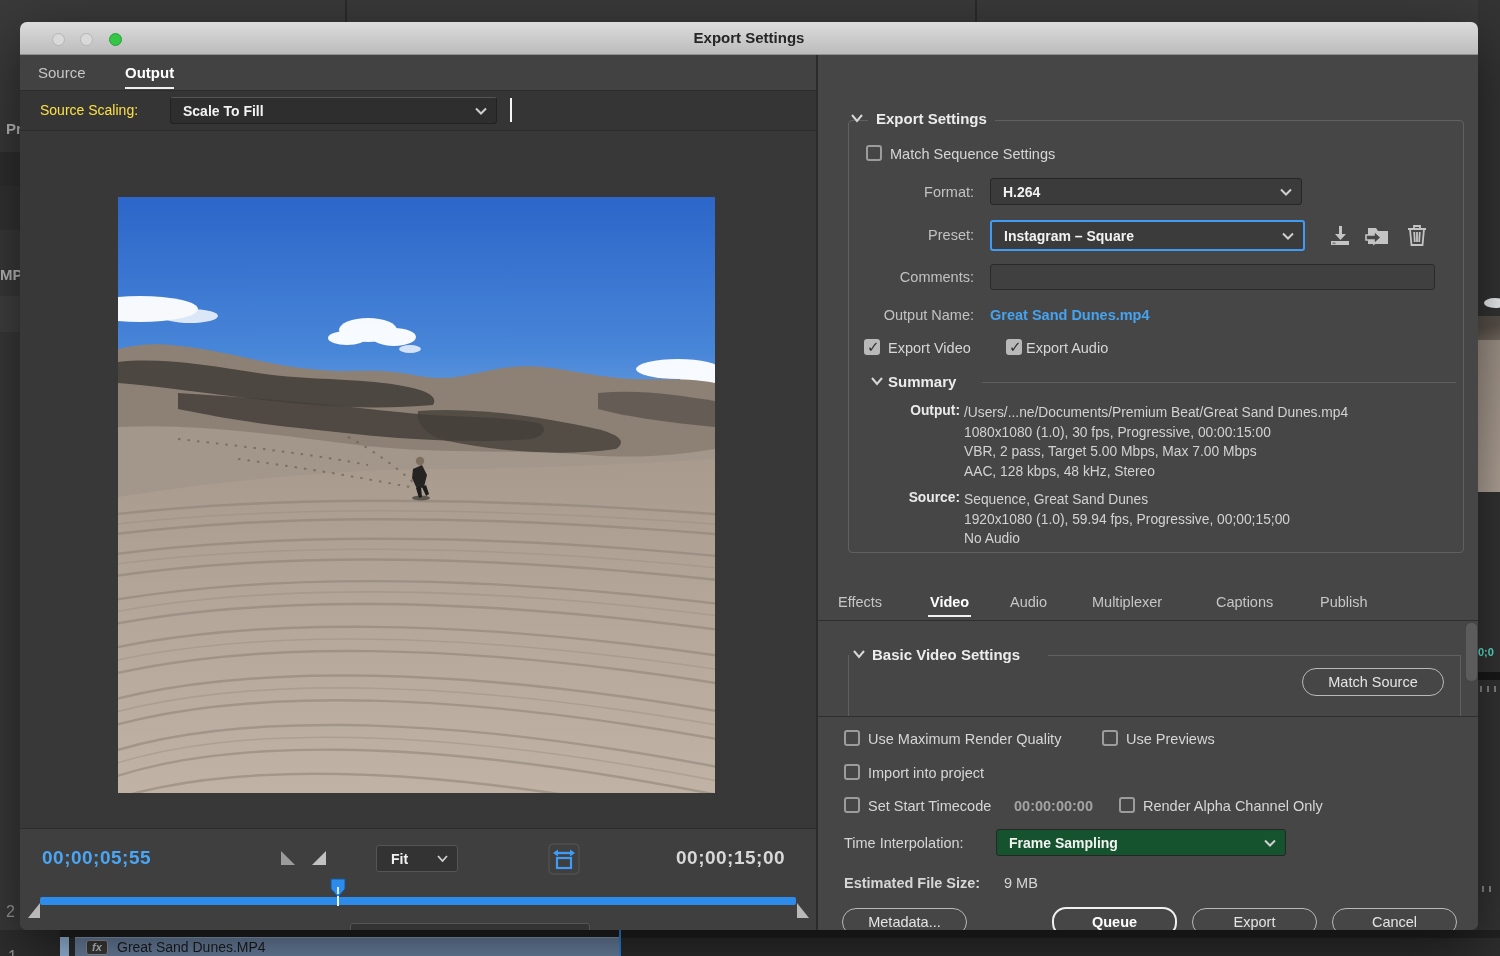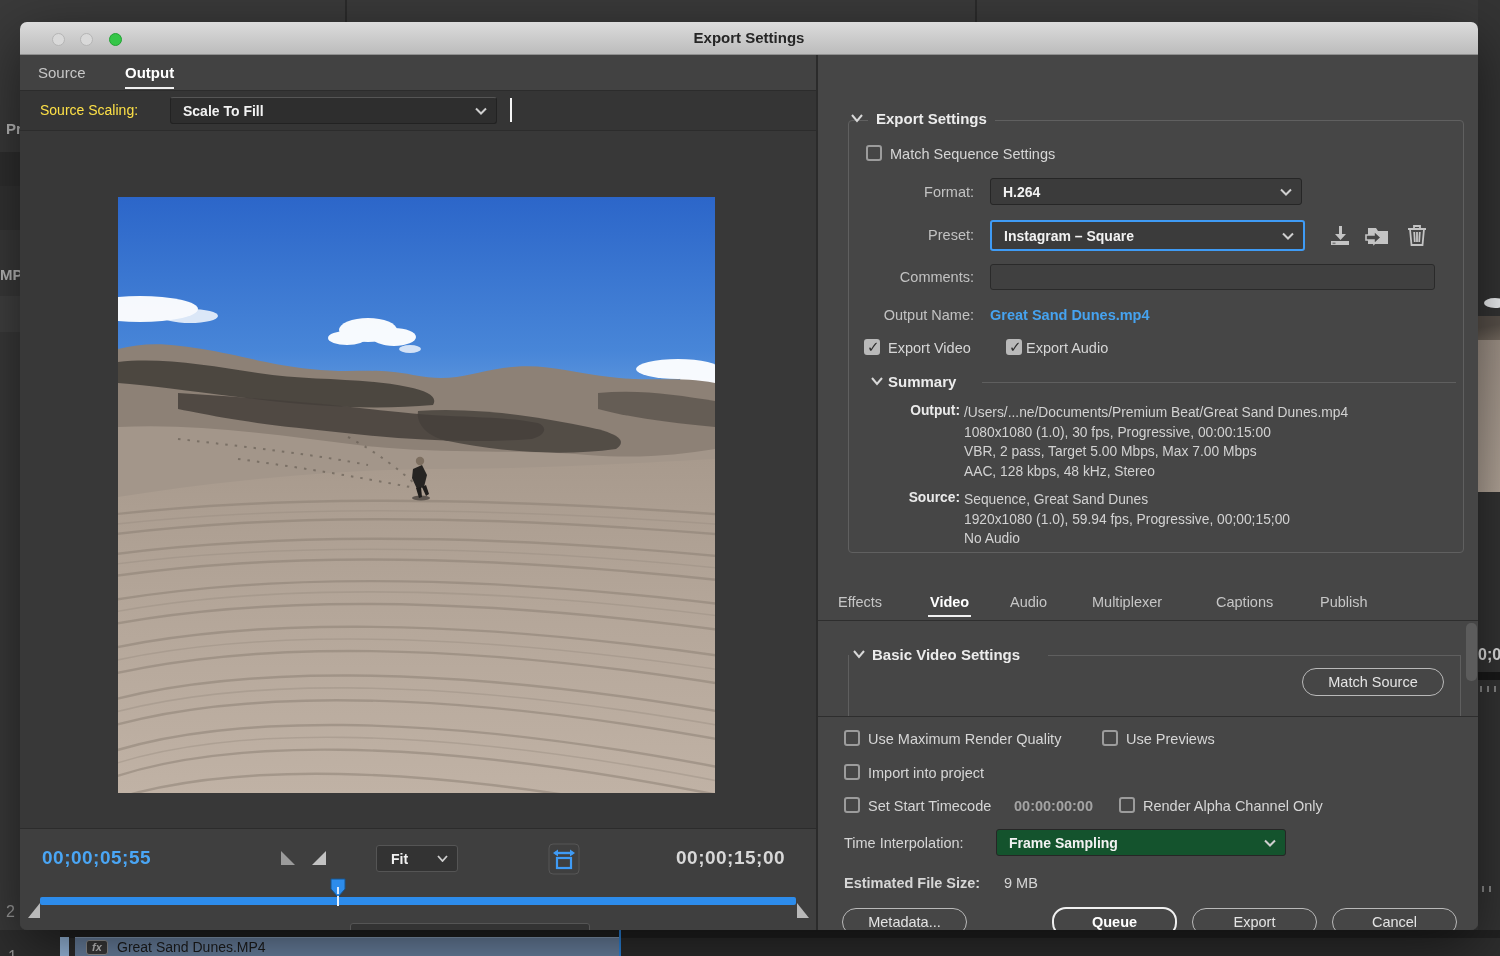--- a/index.html
+++ b/index.html
@@ -11,21 +11,21 @@
   .bg-topline { position:absolute; top:0; height:22px; width:2px; background:#2b2b2b; }
   .bg-left-col { position:absolute; left:0; top:0; width:20px; height:956px; background:#3a3a3a; }
   .bg-text { position:absolute; color:#bdbdbd; font-size:15px; font-weight:bold; }
   .bg-row { position:absolute; left:0; width:20px; }
   .bg-right-strip { position:absolute; left:1478px; top:0; width:22px; height:956px; background:#343434; }
   .bg-monitor-slice { position:absolute; left:0; top:228px; width:22px; height:264px; overflow:hidden; }
   .bg-sky { position:absolute; inset:0; background:linear-gradient(#39140 0%, #3a78c8 0%, #6aa2dc 55%, #9cc2e8 100%); height:95px; width:22px; }
   .bg-cloud { position:absolute; left:6px; top:70px; width:22px; height:10px; background:#f4f6f8; border-radius:50%; }
   .bg-duneshadow { position:absolute; top:88px; width:22px; height:26px; background:linear-gradient(170deg,#5a524b 40%, #7a6f64 100%); }
   .bg-sand { position:absolute; top:112px; width:22px; height:152px; background:linear-gradient(#a2958a, #b6a89b); }
-  .bg-tc { position:absolute; left:1478px; top:646px; width:22px; color:#e5e5e5; font-size:16px; font-weight:bold; overflow:hidden; white-space:nowrap; }
+  .bg-tc { position:absolute; left:1478px; top:646px; width:22px; color:#5eead4; font-size:11px; font-weight:bold; overflow:hidden; white-space:nowrap; }
   .bg-darkbar { position:absolute; left:1478px; top:672px; width:22px; height:8px; background:#191919; }
   .bg-ticks { position:absolute; display:flex; gap:5px; }
   .bg-ticks i { width:2px; height:6px; background:#8a8a8a; display:block; }
 
   .bg-bottom { position:absolute; left:0; top:930px; width:1500px; height:26px; background:#2e2e2e; }
   .bg-bottom-dark { position:absolute; left:60px; top:0; width:1440px; height:8px; background:#222; }
   .bg-clip { position:absolute; left:75px; top:7px; width:545px; height:19px; background:#6f88a8; border-top:1px solid #8fa6c2; }
   .bg-clip-sliver { position:absolute; left:60px; top:7px; width:9px; height:19px; background:#9fc2e8; }
   .fx-badge { position:absolute; left:11px; top:2px; width:22px; height:15px; background:#3d3d3d; border:1px solid #9a9a9a; border-radius:3px; color:#d0d0d0; font-size:11px; font-style:italic; font-weight:bold; text-align:center; line-height:13px; }
   .bg-clip-name { position:absolute; left:42px; top:1px; color:#1d1d1d; font-size:14px; }

